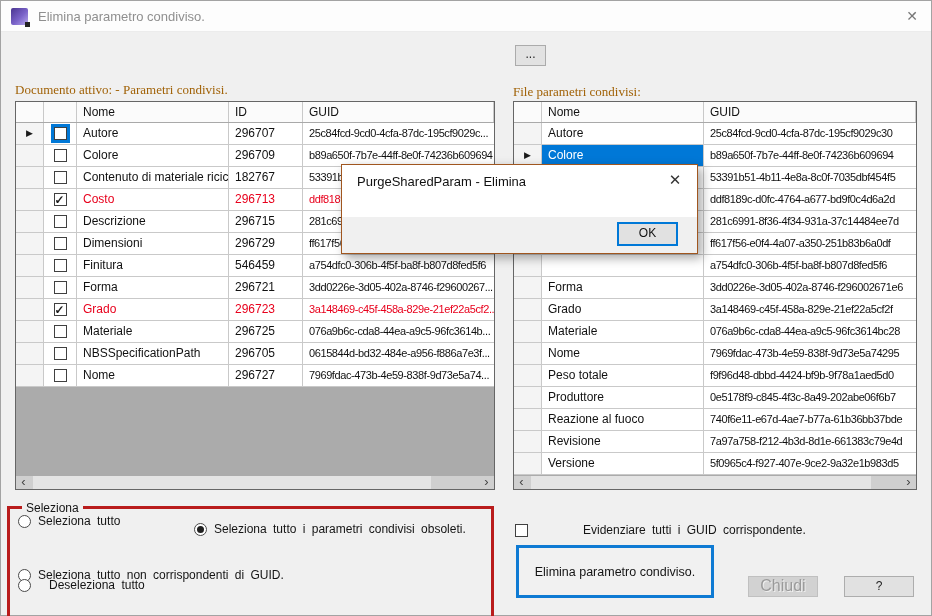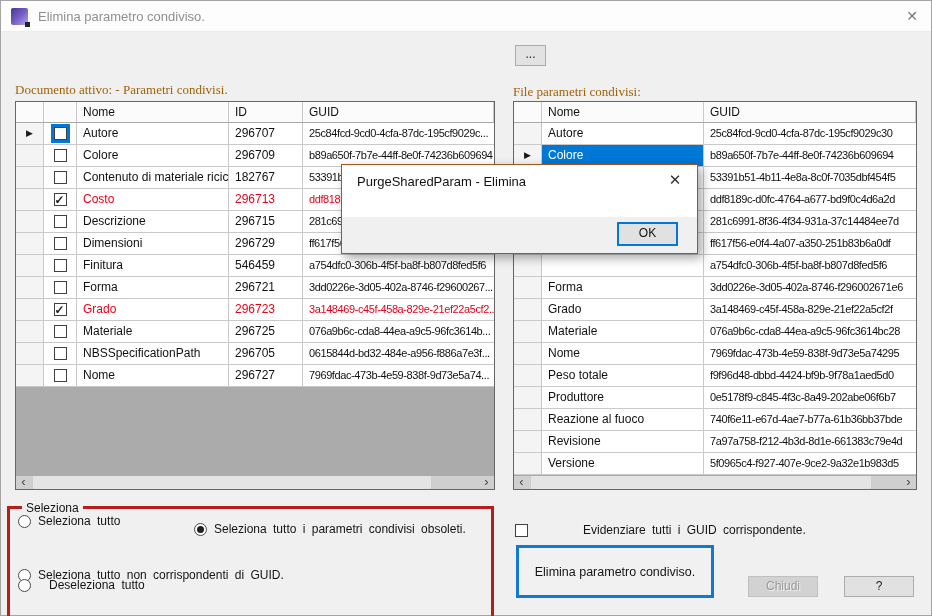--- a/index.html
+++ b/index.html
@@ -76,21 +76,21 @@
     box-sizing:border-box;position:relative;flex:0 0 13px;}
   .radio.on::after{content:"";position:absolute;left:2px;top:2px;width:7px;height:7px;border-radius:50%;background:#1f1f1f;}
   .radio-label{margin-left:7px;font-size:12px;color:#141414;word-spacing:3px;white-space:pre;}
   
   .evid-wrap{position:absolute;left:514px;top:522px;display:flex;align-items:center;gap:48px;}
   .evid-label{margin-left:7px;font-size:12px;color:#141414;word-spacing:3px;white-space:pre;}
   .btn-delete{position:absolute;left:515px;top:544px;width:198px;height:53px;background:#f1f1f1;
     border:3px solid #0e7ad3;box-sizing:border-box;font-size:12.5px;color:#141414;
     display:flex;align-items:center;justify-content:center;}
   .btn-chiudi{position:absolute;left:747px;top:575px;width:70px;height:21px;background:#d2d2d2;
-    border:1px solid #c0c0c0;box-sizing:border-box;font-size:12px;color:#9a9a9a;
+    border:1px solid #c0c0c0;box-sizing:border-box;font-size:16px;color:#9a9a9a;
     text-align:center;line-height:18px;text-shadow:1px 1px 0 #efefef;}
   .btn-help{position:absolute;left:843px;top:575px;width:70px;height:21px;background:#e1e1e1;
     border:1px solid #adadad;box-sizing:border-box;font-size:12px;color:#222;text-align:center;line-height:18px;}
 </style>
 </head>
 <body>
 
 <div class="window">
 
   <div class="titlebar">

